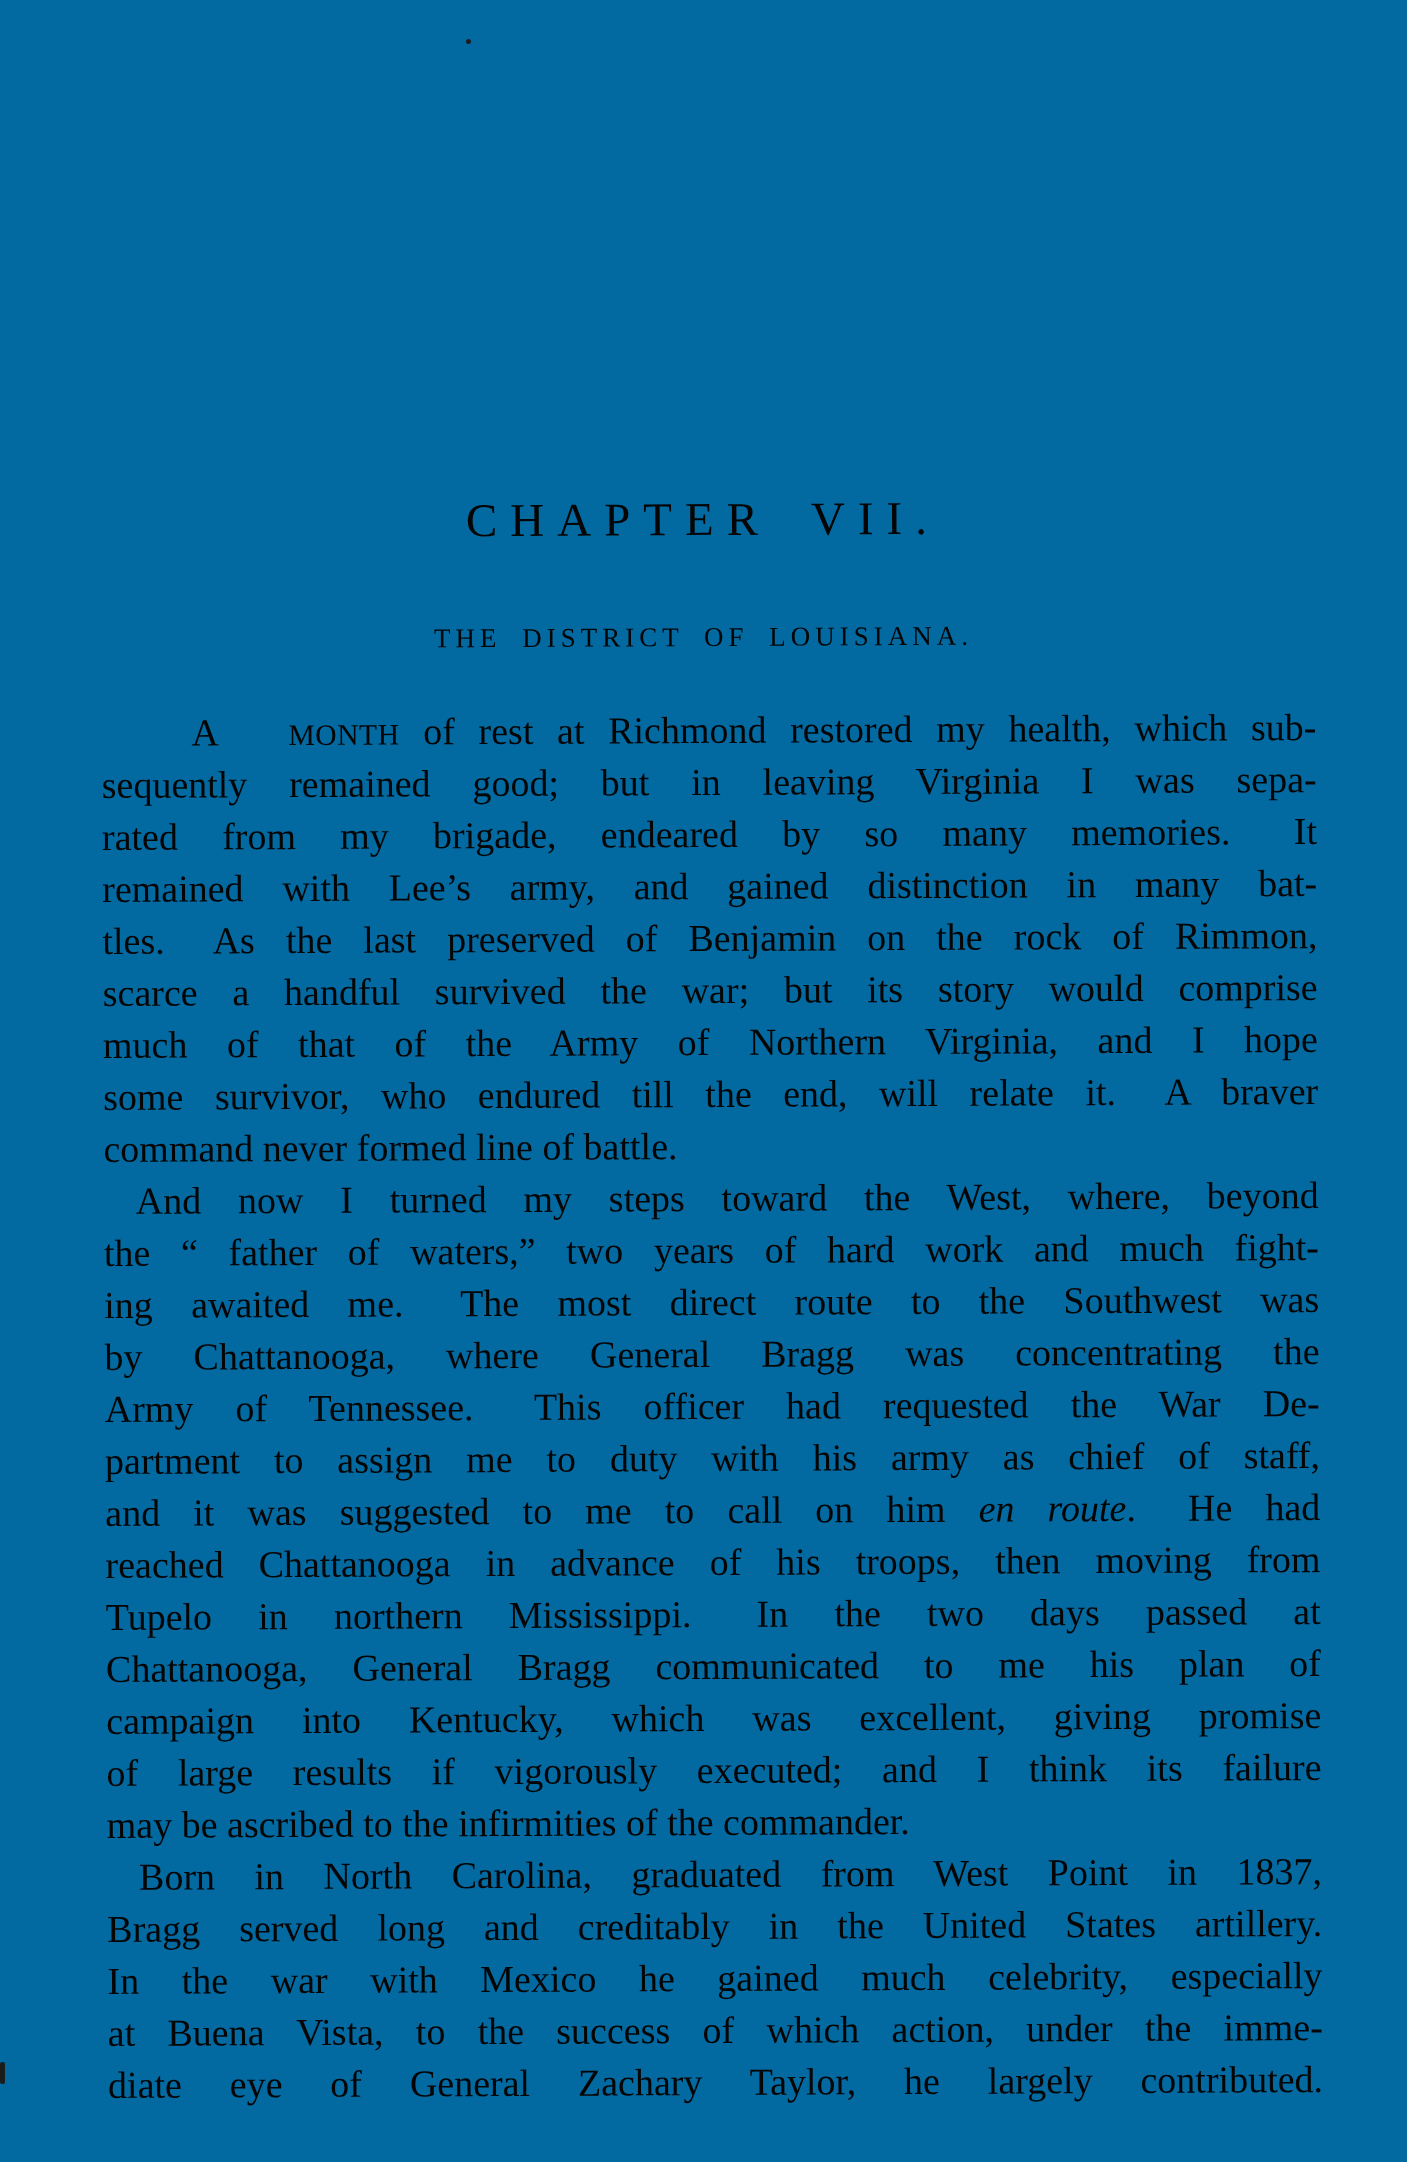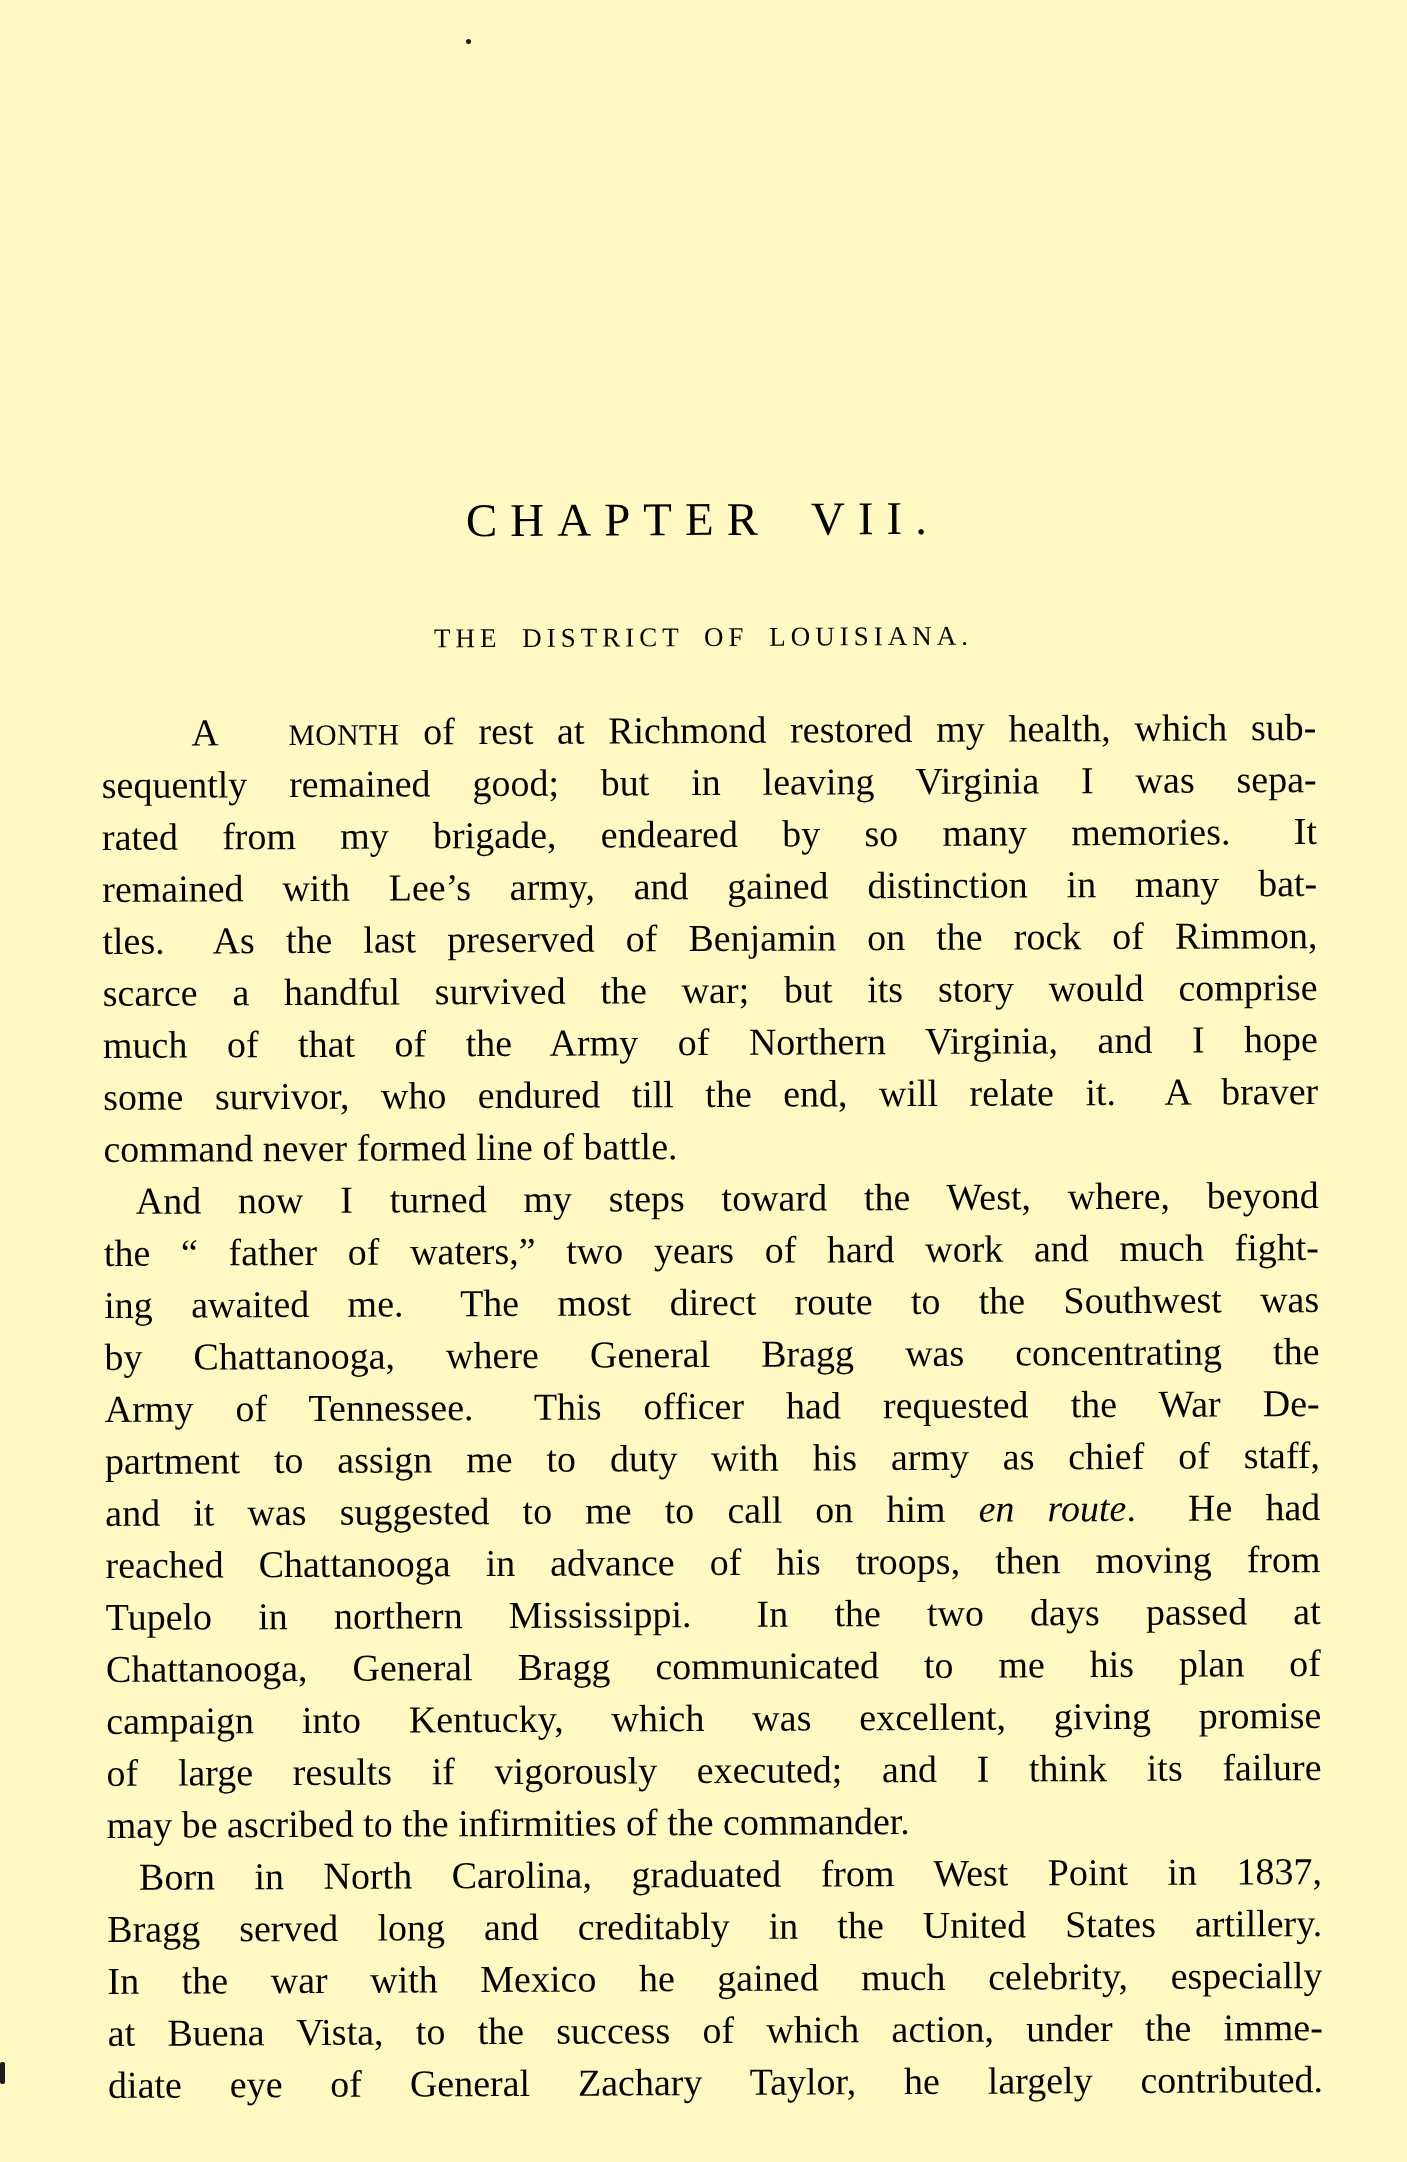--- a/index.html
+++ b/index.html
@@ -4,21 +4,21 @@
 <style>
   html, body {
     margin: 0;
     padding: 0;
     background: #ffffff;
   }
   .page {
     position: relative;
     width: 1407px;
     height: 2162px;
-    background: #fef9c3;
+    background: #0369a1;
     overflow: hidden;
     font-family: "Liberation Serif", serif;
     color: #050505;
   }
   .content {
     position: absolute;
     inset: 0;
     transform: rotate(-0.28deg);
     transform-origin: 50% 30%;
   }

